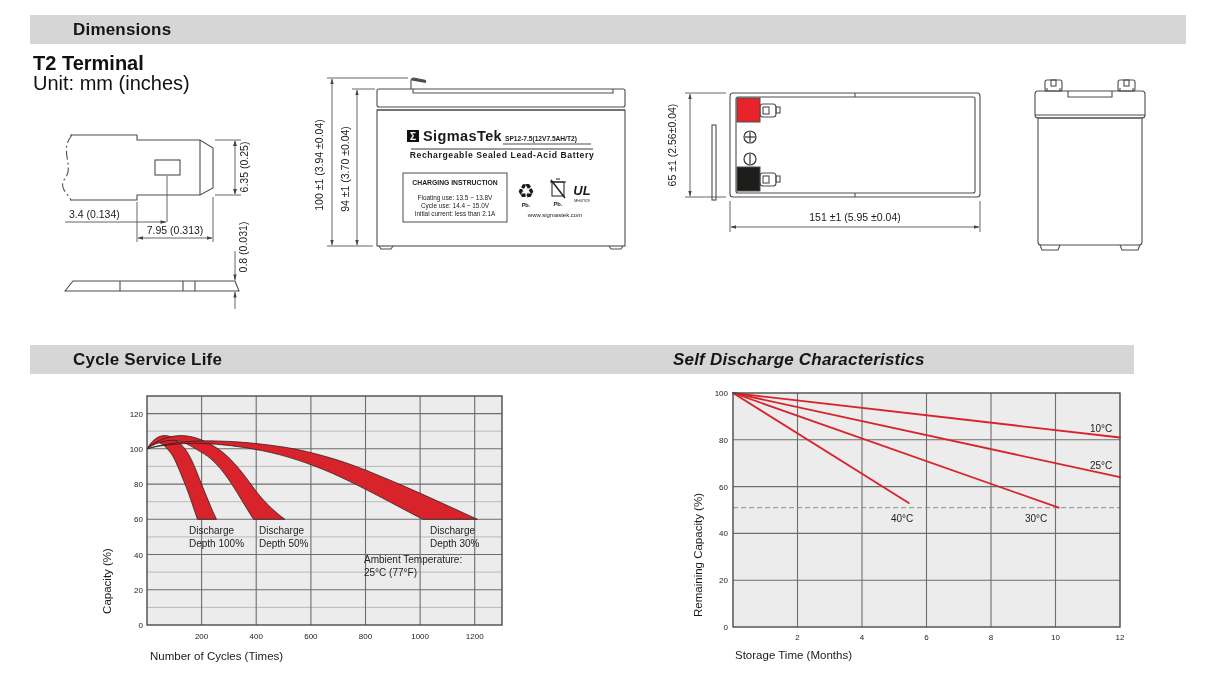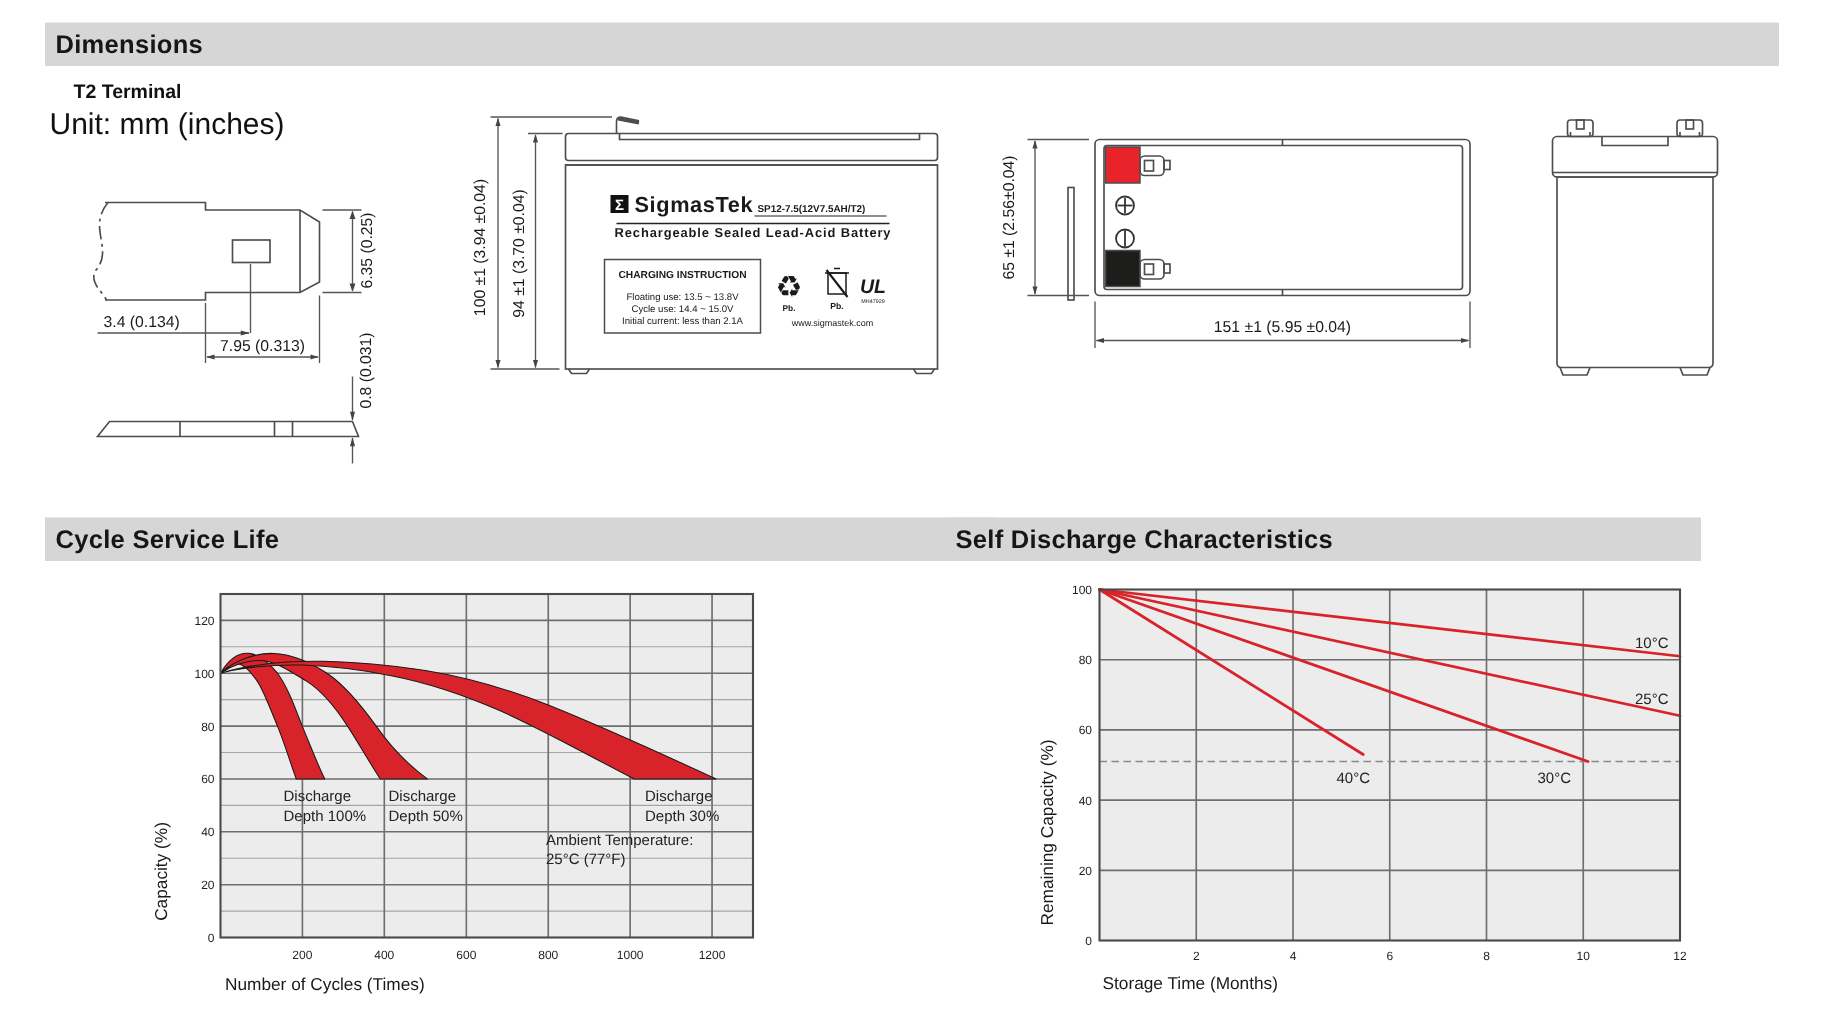--- a/index.html
+++ b/index.html
@@ -4,23 +4,23 @@
 <style>
   html,body{margin:0;padding:0;}
   body{
     width:1214px;height:686px;position:relative;background:#ffffff;
     font-family:"Liberation Sans", sans-serif;color:#111;overflow:hidden;
   }
   .section-bar{
     position:absolute;height:29px;background:#d6d6d6;
     display:flex;align-items:center;padding-left:7px;box-sizing:border-box;
   }
-  .section-bar span{font-weight:bold;font-size:17px;color:#161616;letter-spacing:.2px;}
+  .section-bar span{font-weight:bold;font-size:17px;color:#161616;letter-spacing:.2px;margin-left:36px;}
   .sub-head{position:absolute;left:33px;font-size:15px;}
-  .sub-head b{font-size:13px;margin-left:16px;}
+  .sub-head b{font-size:20px;}
   .abs{position:absolute;}
   svg text{font-family:"Liberation Sans", sans-serif;}
   .dimtxt{font-size:10.5px;fill:#1a1a1a;}
   .tick{font-size:8px;fill:#222;}
   .chartlab{font-size:10px;fill:#222;}
   .axtitle{font-size:11.5px;fill:#1a1a1a;}
 </style>
 </head>
 <body>
 
@@ -30,21 +30,21 @@
 
 <div class="sub-head" style="top:52px;">
   <b>T2 Terminal</b>
 </div>
 <div class="sub-head" style="top:72px;font-size:20px;">Unit: mm (inches)</div>
 
 <div class="section-bar" style="left:30px;top:345px;width:634px;">
   <span>Cycle Service Life</span>
 </div>
 
-<div class="section-bar" style="left:630px;top:345px;width:504px;">
+<div class="section-bar" style="left:630px;top:345px;width:504px;font-style:italic;">
   <span>Self Discharge Characteristics</span>
 </div>
 
 <svg class="abs" style="left:45px;top:110px;" width="255" height="200" viewBox="0 0 255 200">
   <g stroke="#4d4d4d" stroke-width="1.1" fill="none">
 
     <path d="M25,25 L92,25 L92,30 L155,30 L168,38 L168,78 L155,85 L92,85 L92,90 L25,90"></path>
     <line x1="155" y1="30" x2="155" y2="85"></line>
 
     <path d="M27,25 C13,42 31,56 19,70 C14,78 23,84 26,90" stroke-dasharray="9 3 2 3"></path>

